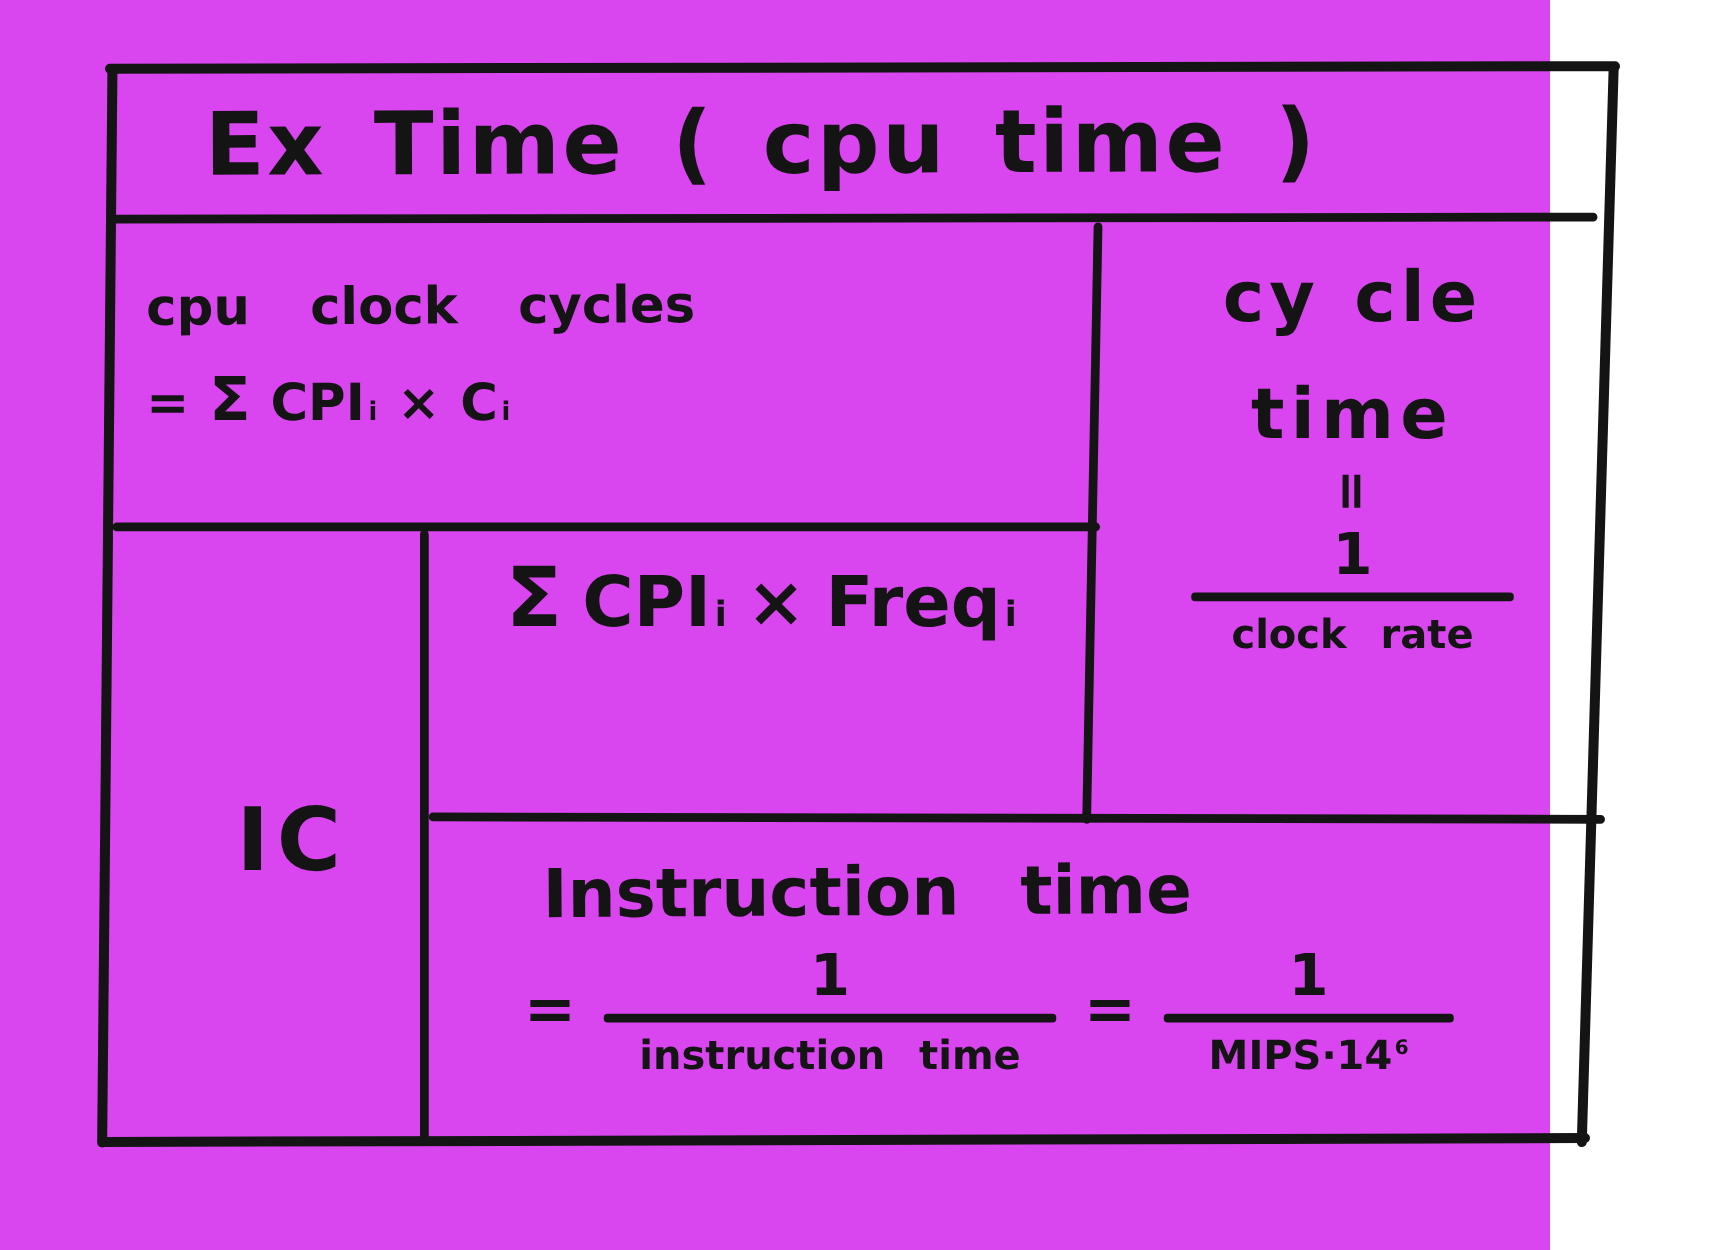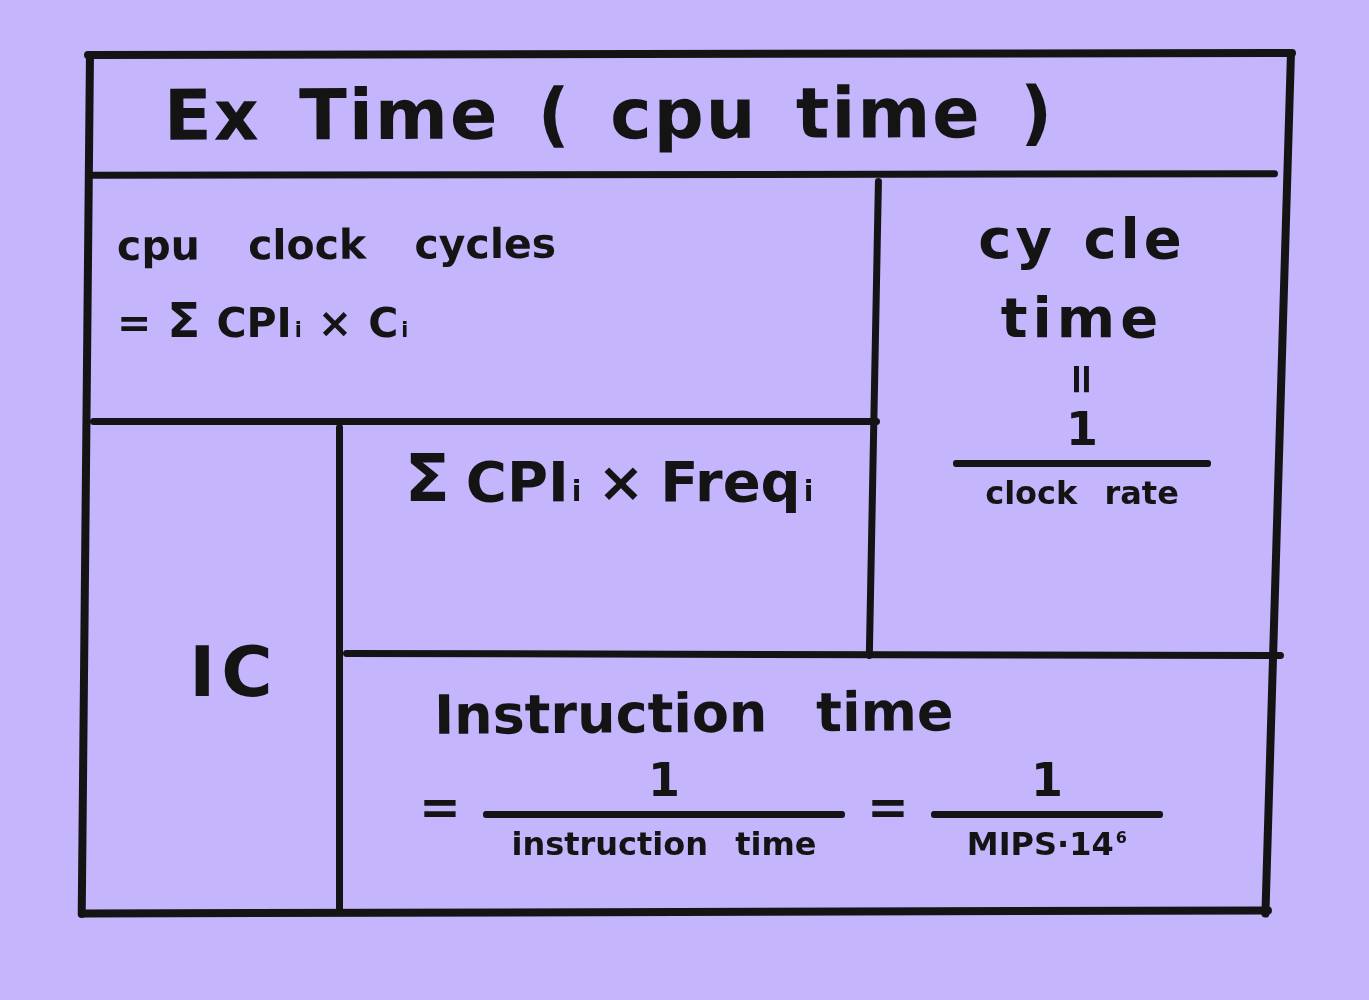--- a/index.html
+++ b/index.html
@@ -10,23 +10,23 @@
   body {
     width: 1369px;
     height: 1000px;
     overflow: hidden;
     font-family: "DejaVu Sans", sans-serif;
     font-weight: 700;
     color: #141414;
   }
   .stage {
     position: relative;
-    width: 1369px;
+    width: 1240px;
     height: 1000px;
-    background: #c4b5fd;
+    background: #d946ef;
   }
   
   .line {
     position: absolute;
     background: #141414;
     border-radius: 4px;
   }
   .outer-top    { left: 84px;  top: 50px;  width: 1212px; height: 8px; transform: rotate(-0.10deg); }
   .outer-left   { left: 86px;  top: 52px;  width: 8px;  height: 866px; transform-origin: top center; transform: rotate(0.55deg); }
   .outer-right  { left: 1287px;top: 52px;  width: 8px;  height: 866px; transform-origin: top center; transform: rotate(1.70deg); }
@@ -52,21 +52,21 @@
     gap: 28px; font-size: 41px;
   }
   .cpu-heading { word-spacing: 34px; transform: rotate(-0.3deg); }
   .formula-row { display: flex; align-items: baseline; gap: 16px; }
   .cycle-cell {
     left: 885px; top: 186px; width: 394px; height: 460px;
     flex-direction: column; align-items: center;
     font-size: 56px;
   }
   .cycle-word1 { margin-top: 20px; letter-spacing: 4px; word-spacing: 4px; }
-  .cycle-word2 { margin-top: 14px; letter-spacing: 5px; }
+  .cycle-word2 { margin-top: 28px; letter-spacing: 5px; }
   .v-equals {
     margin-top: 8px; font-size: 42px; line-height: 1;
     transform: rotate(90deg); display: inline-block;
   }
   .ic-cell {
     left: 116px; top: 428px; width: 236px; height: 478px;
     align-items: center; justify-content: center;
     padding-top: 10px; box-sizing: border-box;
     font-size: 70px; letter-spacing: 6px;
   }

